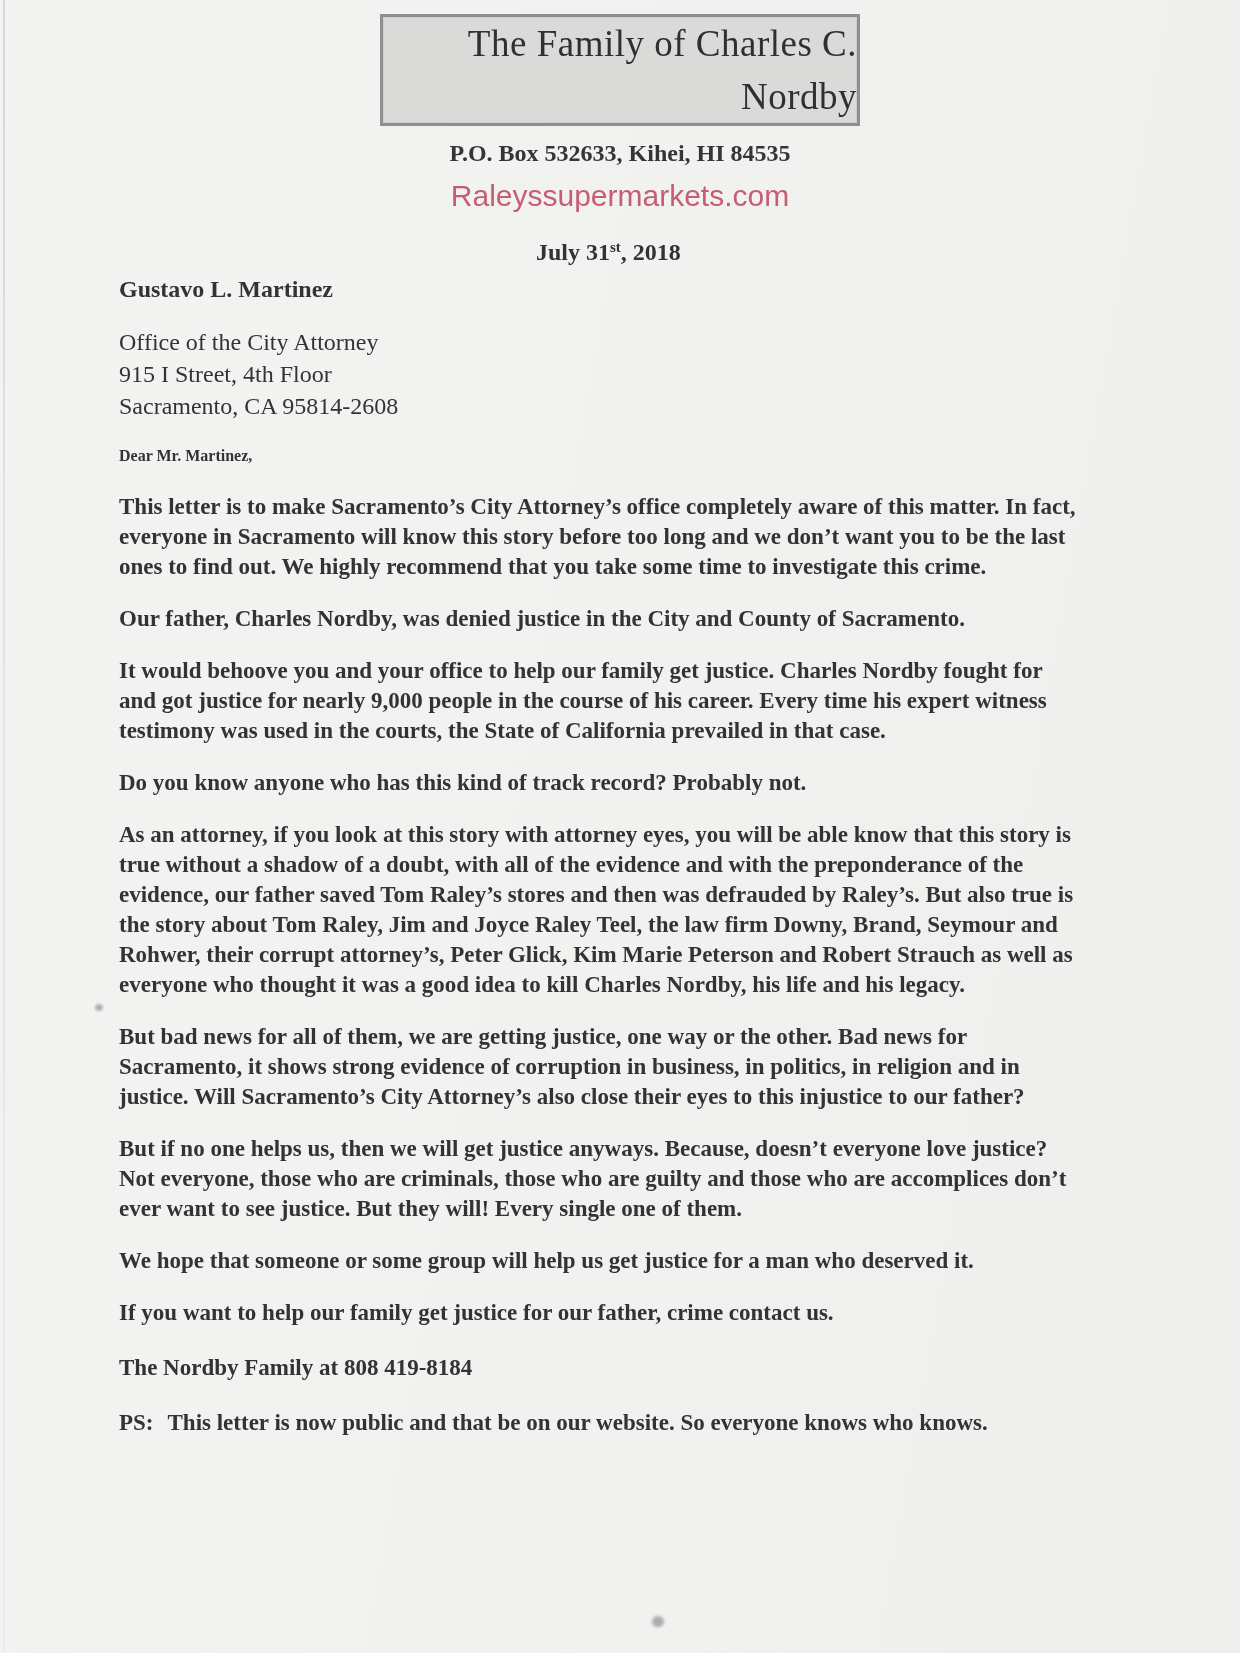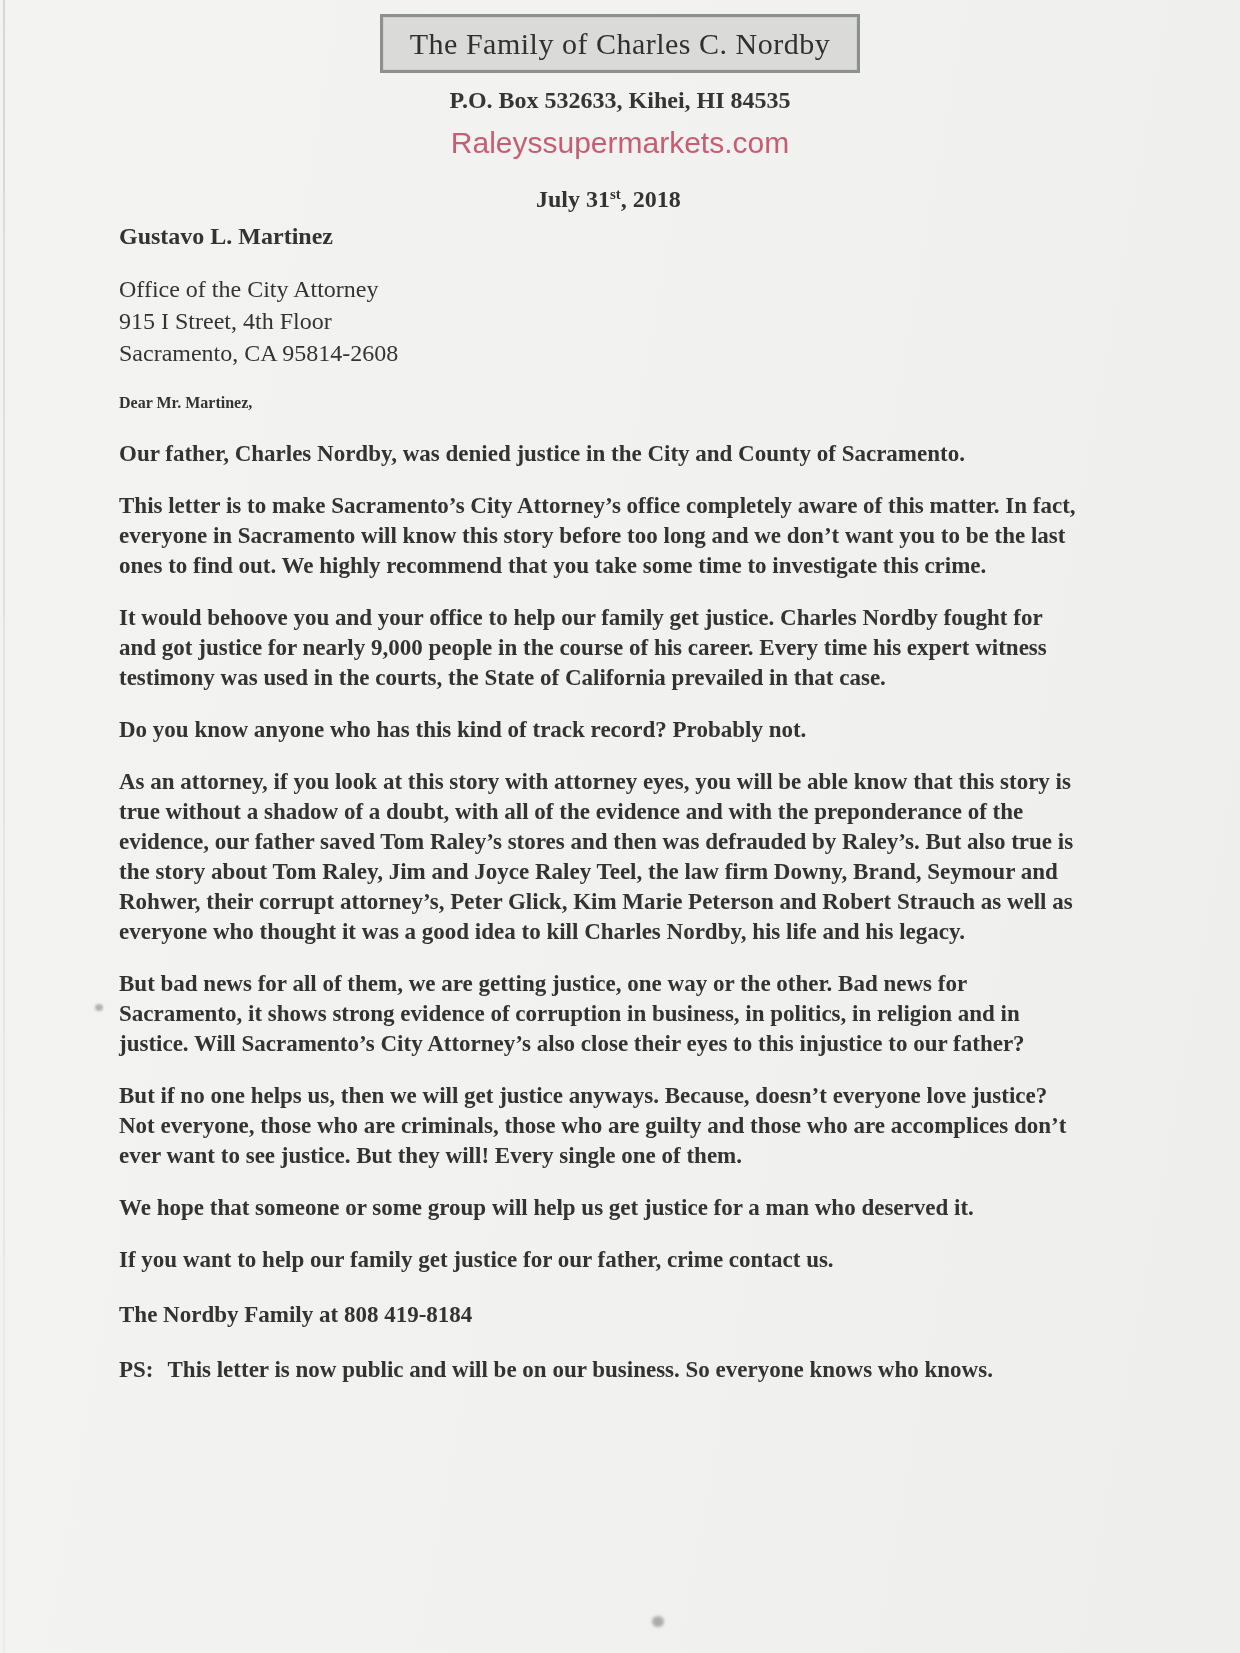--- a/index.html
+++ b/index.html
@@ -25,22 +25,22 @@
   .scan-speck {
     position:absolute; left:95px; top:1004px; width:8px; height:7px;
     border-radius:50%; background:#8f9092; filter:blur(1.2px); opacity:.65;
   }
   
   .title-box {
     width:474px; margin:14px auto 0 auto;
     border:3px solid #8d9091;
     background:#dadad9;
     box-shadow:inset 0 0 0 1px #cfcfce;
-    text-align:center;
-    font-size:30px; line-height:53px;
+    text-align:right;
+    font-size:37px; line-height:53px;
     color:#303030;
     letter-spacing:.5px;
   }
   .po-line {
     margin-top:13px; text-align:center;
     font-size:24px; font-weight:bold; line-height:28px; color:#353535;
   }
   .web-line {
     text-align:center;
     font-family:"Liberation Sans", sans-serif;
@@ -96,32 +96,32 @@
     <div class="recipient-name">Gustavo L. Martinez</div>
 
     <div class="recipient-address">
       <div>Office of the City Attorney</div>
       <div>915 I Street, 4th Floor</div>
       <div>Sacramento, CA 95814-2608</div>
     </div>
 
     <div class="salutation">Dear Mr. Martinez,</div>
 
+    <div class="para">This letter is to make Sacramento’s City Attorney’s office completely aware of this matter. In fact, everyone in Sacramento will know this story before too long and we don’t want you to be the last ones to find out. We highly recommend that you take some time to investigate this crime.</div>
     <div class="para">Our father, Charles Nordby, was denied justice in the City and County of Sacramento.</div>
-    <div class="para">This letter is to make Sacramento’s City Attorney’s office completely aware of this matter. In fact, everyone in Sacramento will know this story before too long and we don’t want you to be the last ones to find out. We highly recommend that you take some time to investigate this crime.</div>
     <div class="para">It would behoove you and your office to help our family get justice. Charles Nordby fought for and got justice for nearly 9,000 people in the course of his career. Every time his expert witness testimony was used in the courts, the State of California prevailed in that case.</div>
     <div class="para">Do you know anyone who has this kind of track record? Probably not.</div>
     <div class="para">As an attorney, if you look at this story with attorney eyes, you will be able know that this story is true without a shadow of a doubt, with all of the evidence and with the preponderance of the evidence, our father saved Tom Raley’s stores and then was defrauded by Raley’s. But also true is the story about Tom Raley, Jim and Joyce Raley Teel, the law firm Downy, Brand, Seymour and Rohwer, their corrupt attorney’s, Peter Glick, Kim Marie Peterson and Robert Strauch as well as everyone who thought it was a good idea to kill Charles Nordby, his life and his legacy.</div>
     <div class="para">But bad news for all of them, we are getting justice, one way or the other. Bad news for Sacramento, it shows strong evidence of corruption in business, in politics, in religion and in justice. Will Sacramento’s City Attorney’s also close their eyes to this injustice to our father?</div>
     <div class="para">But if no one helps us, then we will get justice anyways. Because, doesn’t everyone love justice? Not everyone, those who are criminals, those who are guilty and those who are accomplices don’t ever want to see justice. But they will! Every single one of them.</div>
     <div class="para">We hope that someone or some group will help us get justice for a man who deserved it.</div>
     <div class="para">If you want to help our family get justice for our father, crime contact us.</div>
 
     <div class="para contact-line">The Nordby Family at 808 419-8184</div>
 
-    <div class="para ps-line"><span>PS:</span><span class="ps-text">This letter is now public and will be on our business. So everyone knows who knows.</span></div>
+    <div class="para ps-line"><span>PS:</span><span class="ps-text">This letter is now public and that be on our website. So everyone knows who knows.</span></div>
 
   </div>
 
   <div class="scan-speck"></div>
   <div class="scan-dot"></div>
 
 </div>
 
 </body></html>

